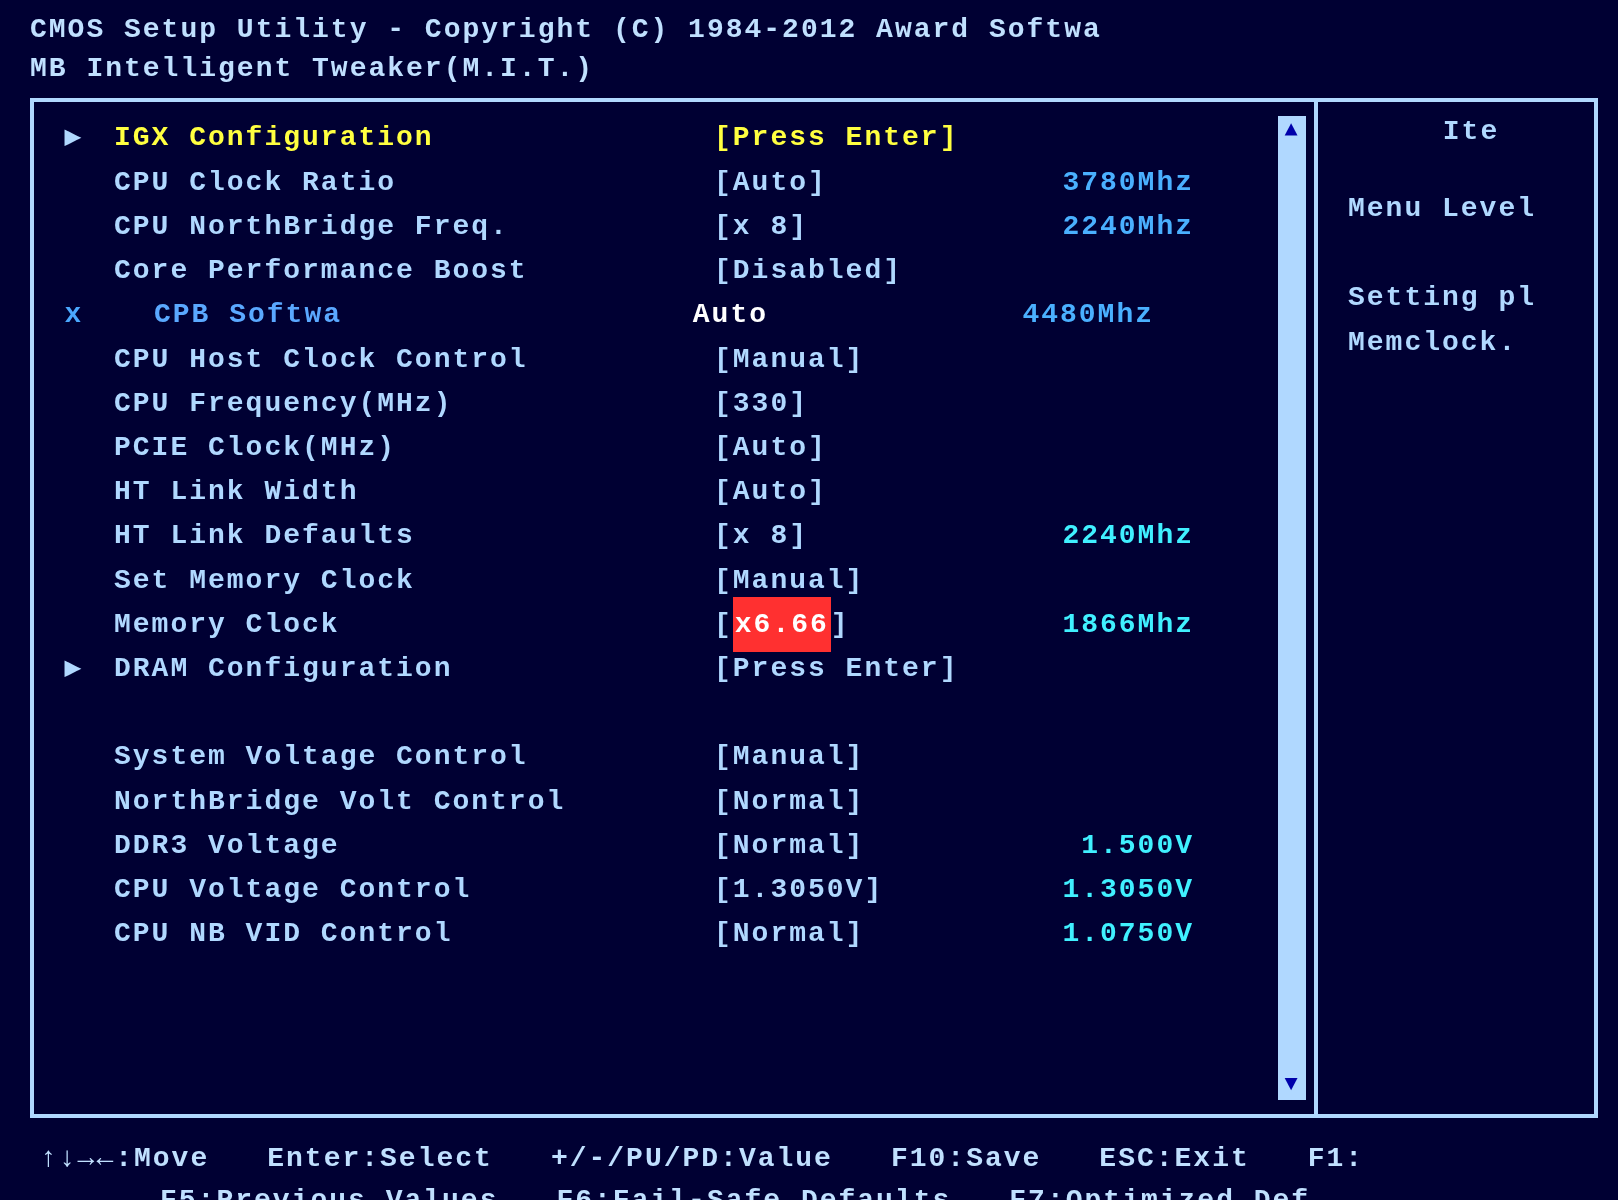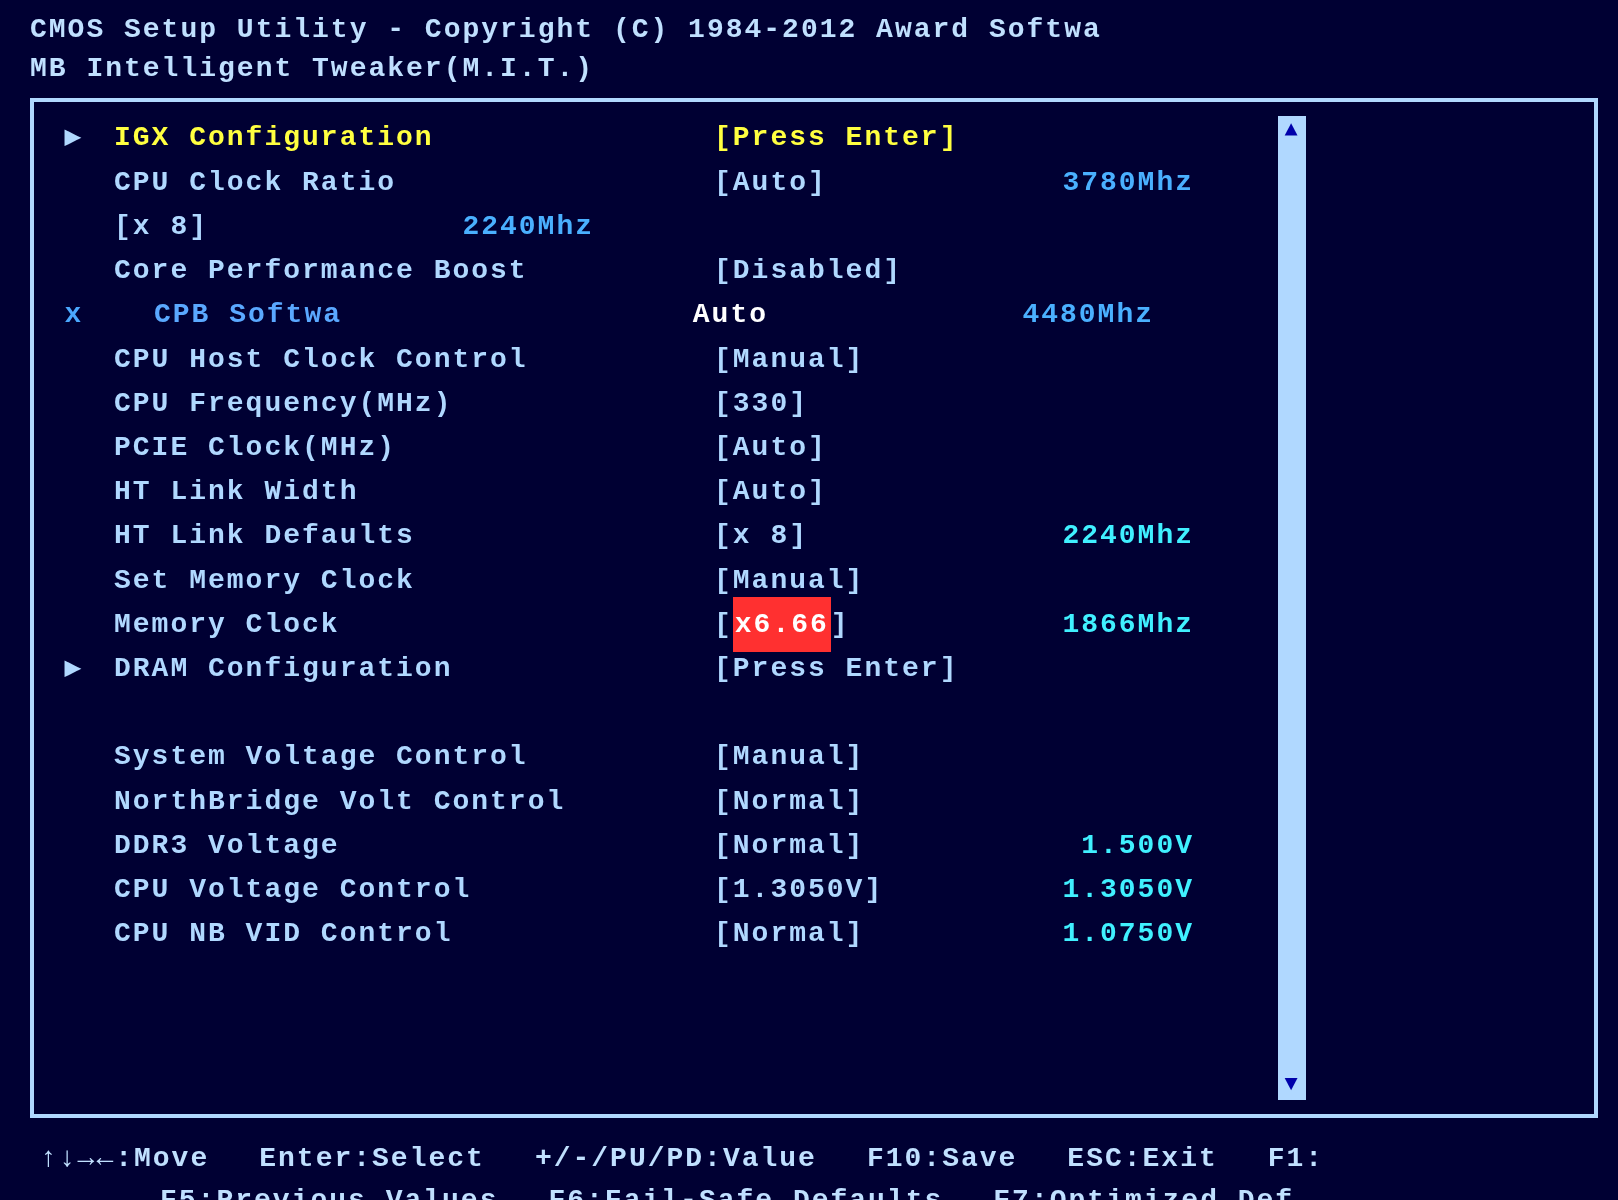--- a/index.html
+++ b/index.html
@@ -80,40 +80,40 @@
   }
   .scroll-arrow { color: #0000aa; font-size: 22px; line-height: 1; }
   .scroll-track { flex: 1; width: 100%; background: #b0d8ff; }
   .footer {
     padding: 20px 10px 0 10px;
     color: #c0e0ff;
     line-height: 1.5;
     white-space: nowrap;
     overflow: hidden;
   }
-  .footer-row { display: flex; gap: 0; }
+  .footer-row { display: flex; gap: 8px; }
   .footer-cell { padding-right: 50px; }
   .side-title { color: #b0d8ff; text-align: center; margin-bottom: 40px; }
   .side-text { color: #b0d8ff; line-height: 1.6; }
   .side-gap { height: 44px; }
 </style>
 </head>
 <body>
 
 <div class="header">
   <div>CMOS Setup Utility - Copyright (C) 1984-2012 Award Softwa</div>
   <div>MB Intelligent Tweaker(M.I.T.)</div>
 </div>
 
 <div class="frame">
   <div class="main-panel">
     <div id="items">
         <div class="row"><span class="marker">▶</span><span class="label selected">IGX Configuration</span><span class="value selected">[Press Enter]</span><span class="readout"></span></div>
         <div class="row"><span class="marker"></span><span class="label">CPU Clock Ratio</span><span class="value">[Auto]</span><span class="readout">3780Mhz</span></div>
-        <div class="row"><span class="marker"></span><span class="value">[x 8]</span><span class="readout">2240Mhz</span></div>
+        <div class="row"><span class="marker"></span><span class="label">CPU NorthBridge Freq.</span><span class="value">[x 8]</span><span class="readout">2240Mhz</span></div>
         <div class="row"><span class="marker"></span><span class="label">Core Performance Boost</span><span class="value">[Disabled]</span><span class="readout"></span></div>
         <div class="row"><span class="marker xmark">x</span><span class="label dim">CPB Softwa</span><span class="value dim"> Auto</span><span class="readout">4480Mhz</span></div>
         <div class="row"><span class="marker"></span><span class="label">CPU Host Clock Control</span><span class="value">[Manual]</span><span class="readout"></span></div>
         <div class="row"><span class="marker"></span><span class="label">CPU Frequency(MHz)</span><span class="value">[330]</span><span class="readout"></span></div>
         <div class="row"><span class="marker"></span><span class="label">PCIE Clock(MHz)</span><span class="value">[Auto]</span><span class="readout"></span></div>
         <div class="row"><span class="marker"></span><span class="label">HT Link Width</span><span class="value">[Auto]</span><span class="readout"></span></div>
         <div class="row"><span class="marker"></span><span class="label">HT Link Defaults</span><span class="value">[x 8]</span><span class="readout cyan">2240Mhz</span></div>
         <div class="row"><span class="marker"></span><span class="label">Set Memory Clock</span><span class="value">[Manual]</span><span class="readout"></span></div>
         <div class="row"><span class="marker"></span><span class="label">Memory Clock</span><span class="value"><span>[</span><span class="highlight-box">x6.66</span><span>]</span></span><span class="readout cyan">1866Mhz</span></div>
         <div class="row"><span class="marker">▶</span><span class="label">DRAM Configuration</span><span class="value">[Press Enter]</span><span class="readout"></span></div>
@@ -123,20 +123,27 @@
         <div class="row"><span class="marker"></span><span class="label">DDR3 Voltage</span><span class="value">[Normal]</span><span class="readout cyan">1.500V</span></div>
         <div class="row"><span class="marker"></span><span class="label">CPU Voltage Control</span><span class="value">[1.3050V]</span><span class="readout cyan">1.3050V</span></div>
         <div class="row"><span class="marker"></span><span class="label">CPU NB VID Control</span><span class="value">[Normal]</span><span class="readout cyan">1.0750V</span></div>
       </div>
     <div class="scrollbar">
       <span class="scroll-arrow">▲</span>
       <div class="scroll-track"></div>
       <span class="scroll-arrow">▼</span>
     </div>
   </div>
+  <div class="side-panel">
+    <div class="side-title">Ite</div>
+    <div class="side-text">Menu Level</div>
+    <div class="side-gap"></div>
+    <div class="side-text">Setting pl</div>
+    <div class="side-text">Memclock.</div>
+  </div>
 </div>
 
 <div class="footer">
   <div class="footer-row">
     <span class="footer-cell">↑↓→←:Move</span>
     <span class="footer-cell">Enter:Select</span>
     <span class="footer-cell">+/-/PU/PD:Value</span>
     <span class="footer-cell">F10:Save</span>
     <span class="footer-cell">ESC:Exit</span>
     <span class="footer-cell">F1:</span>

